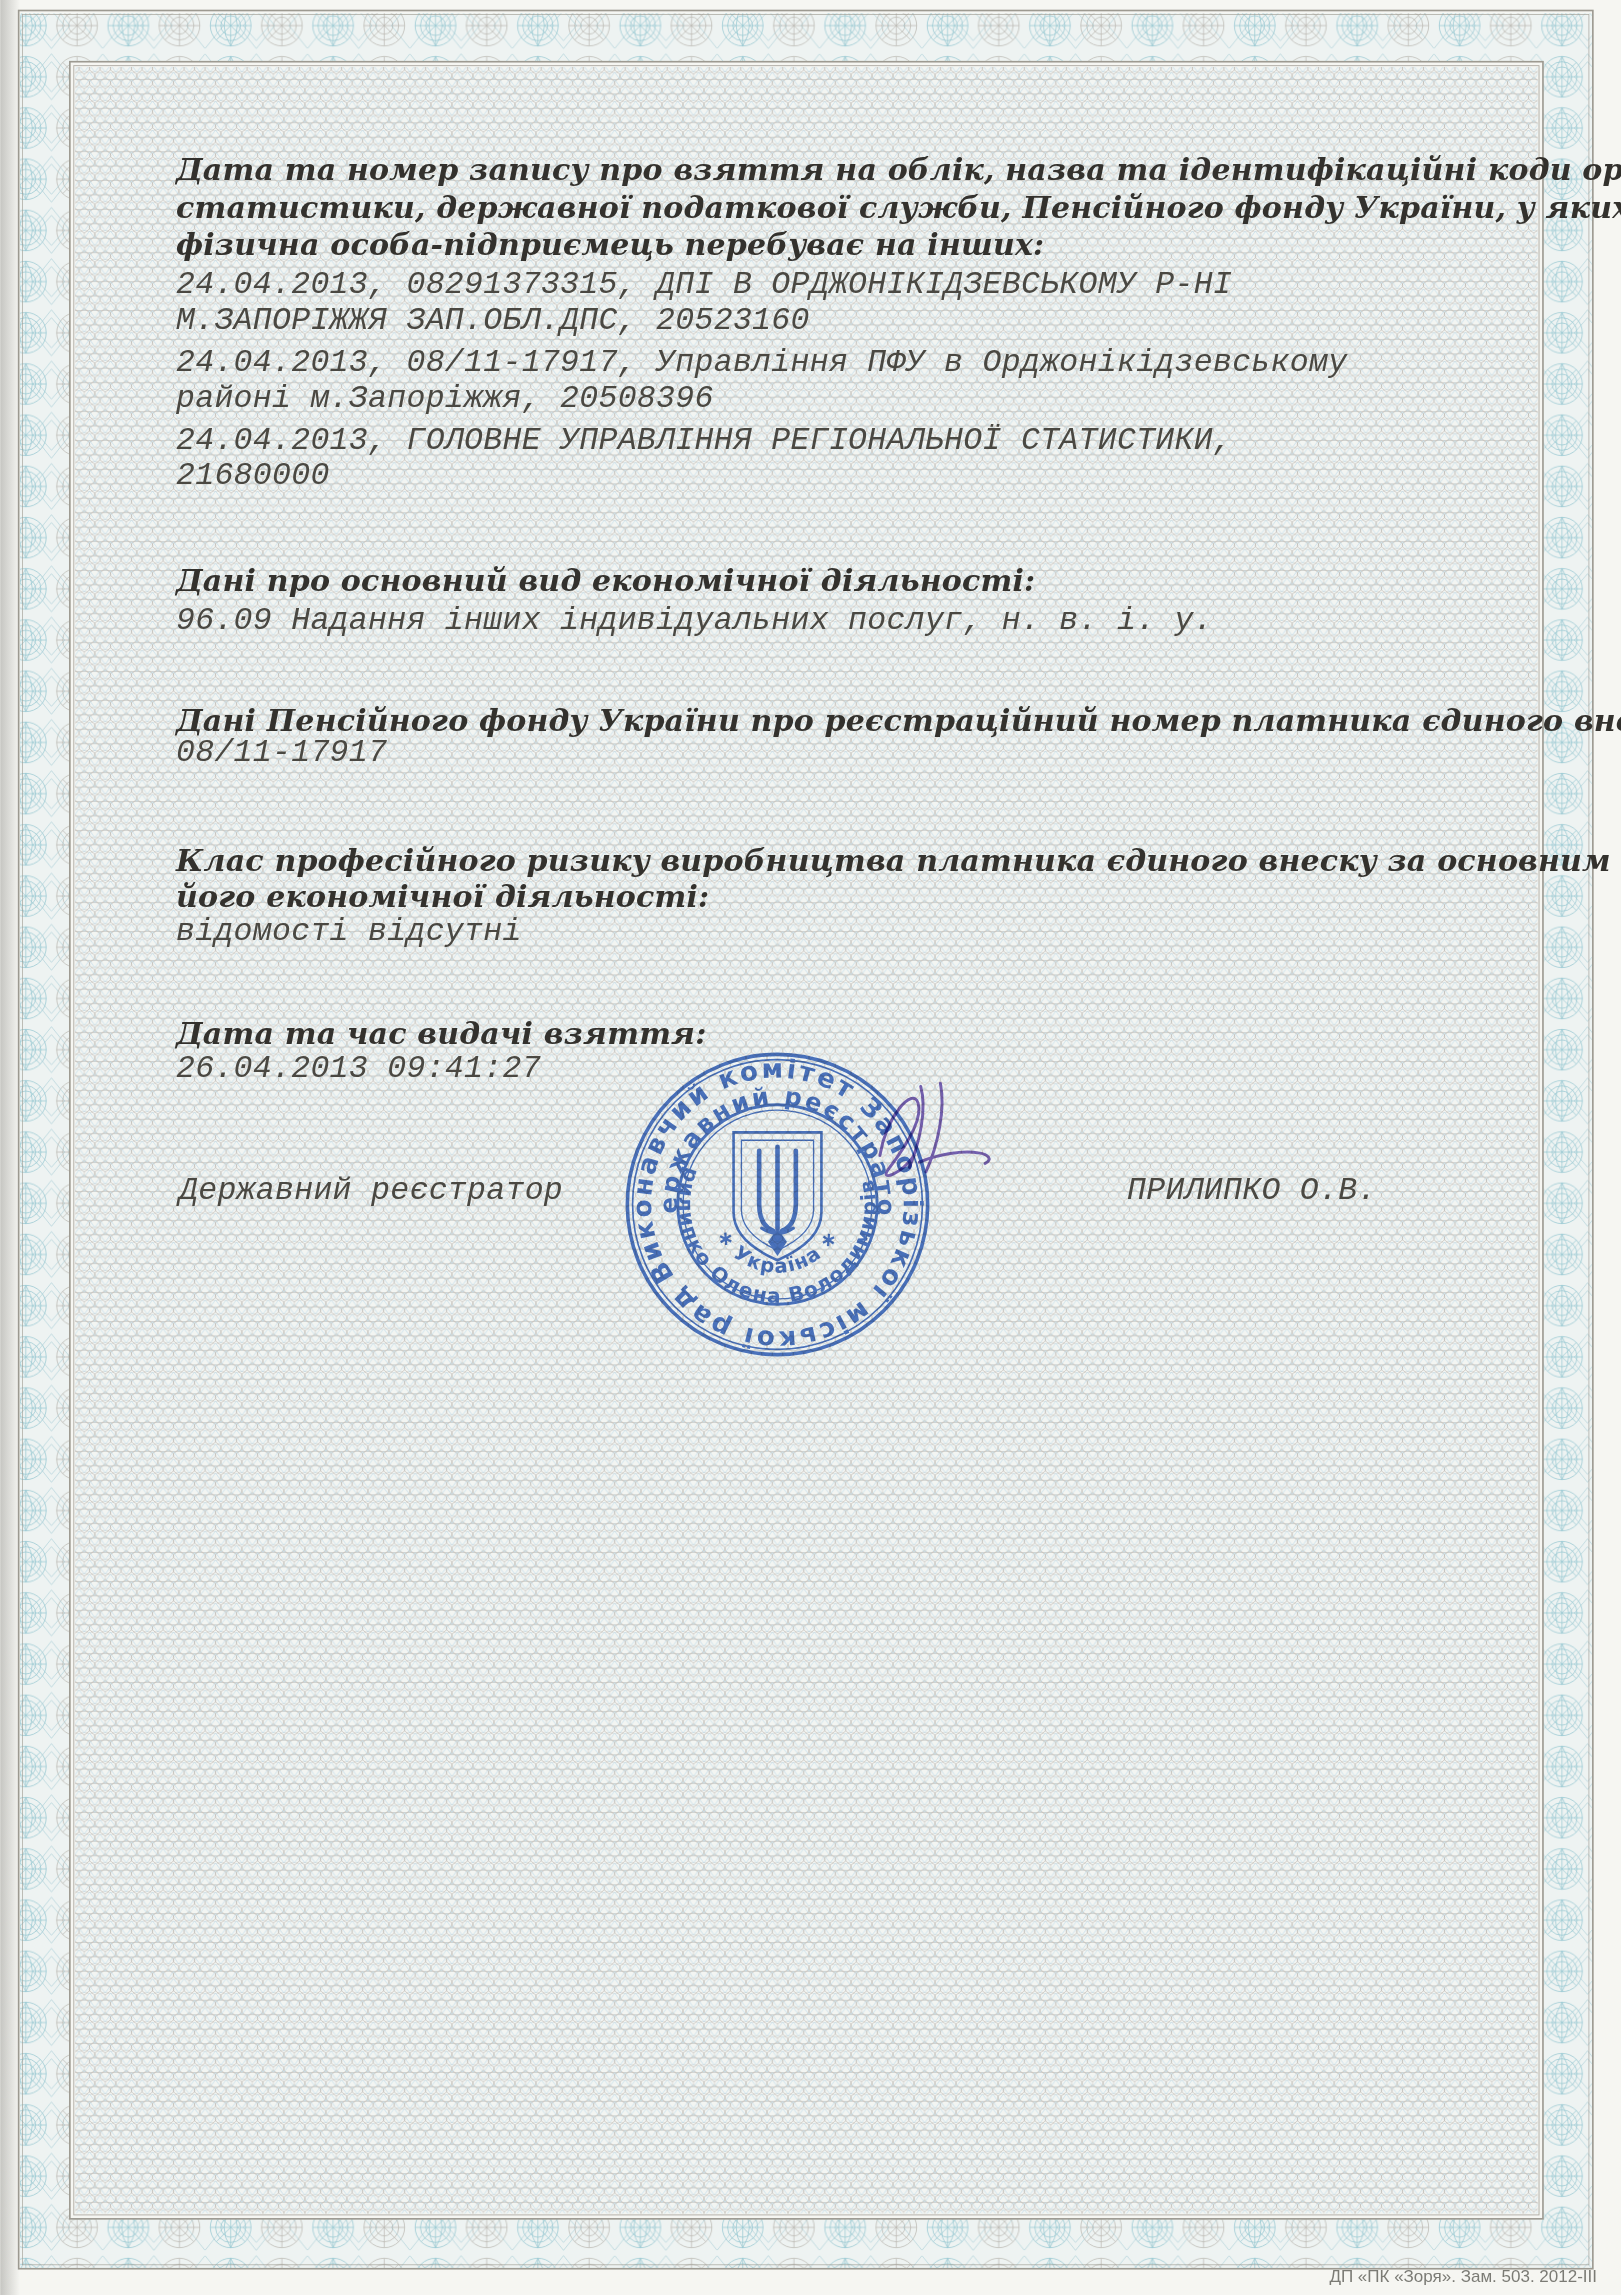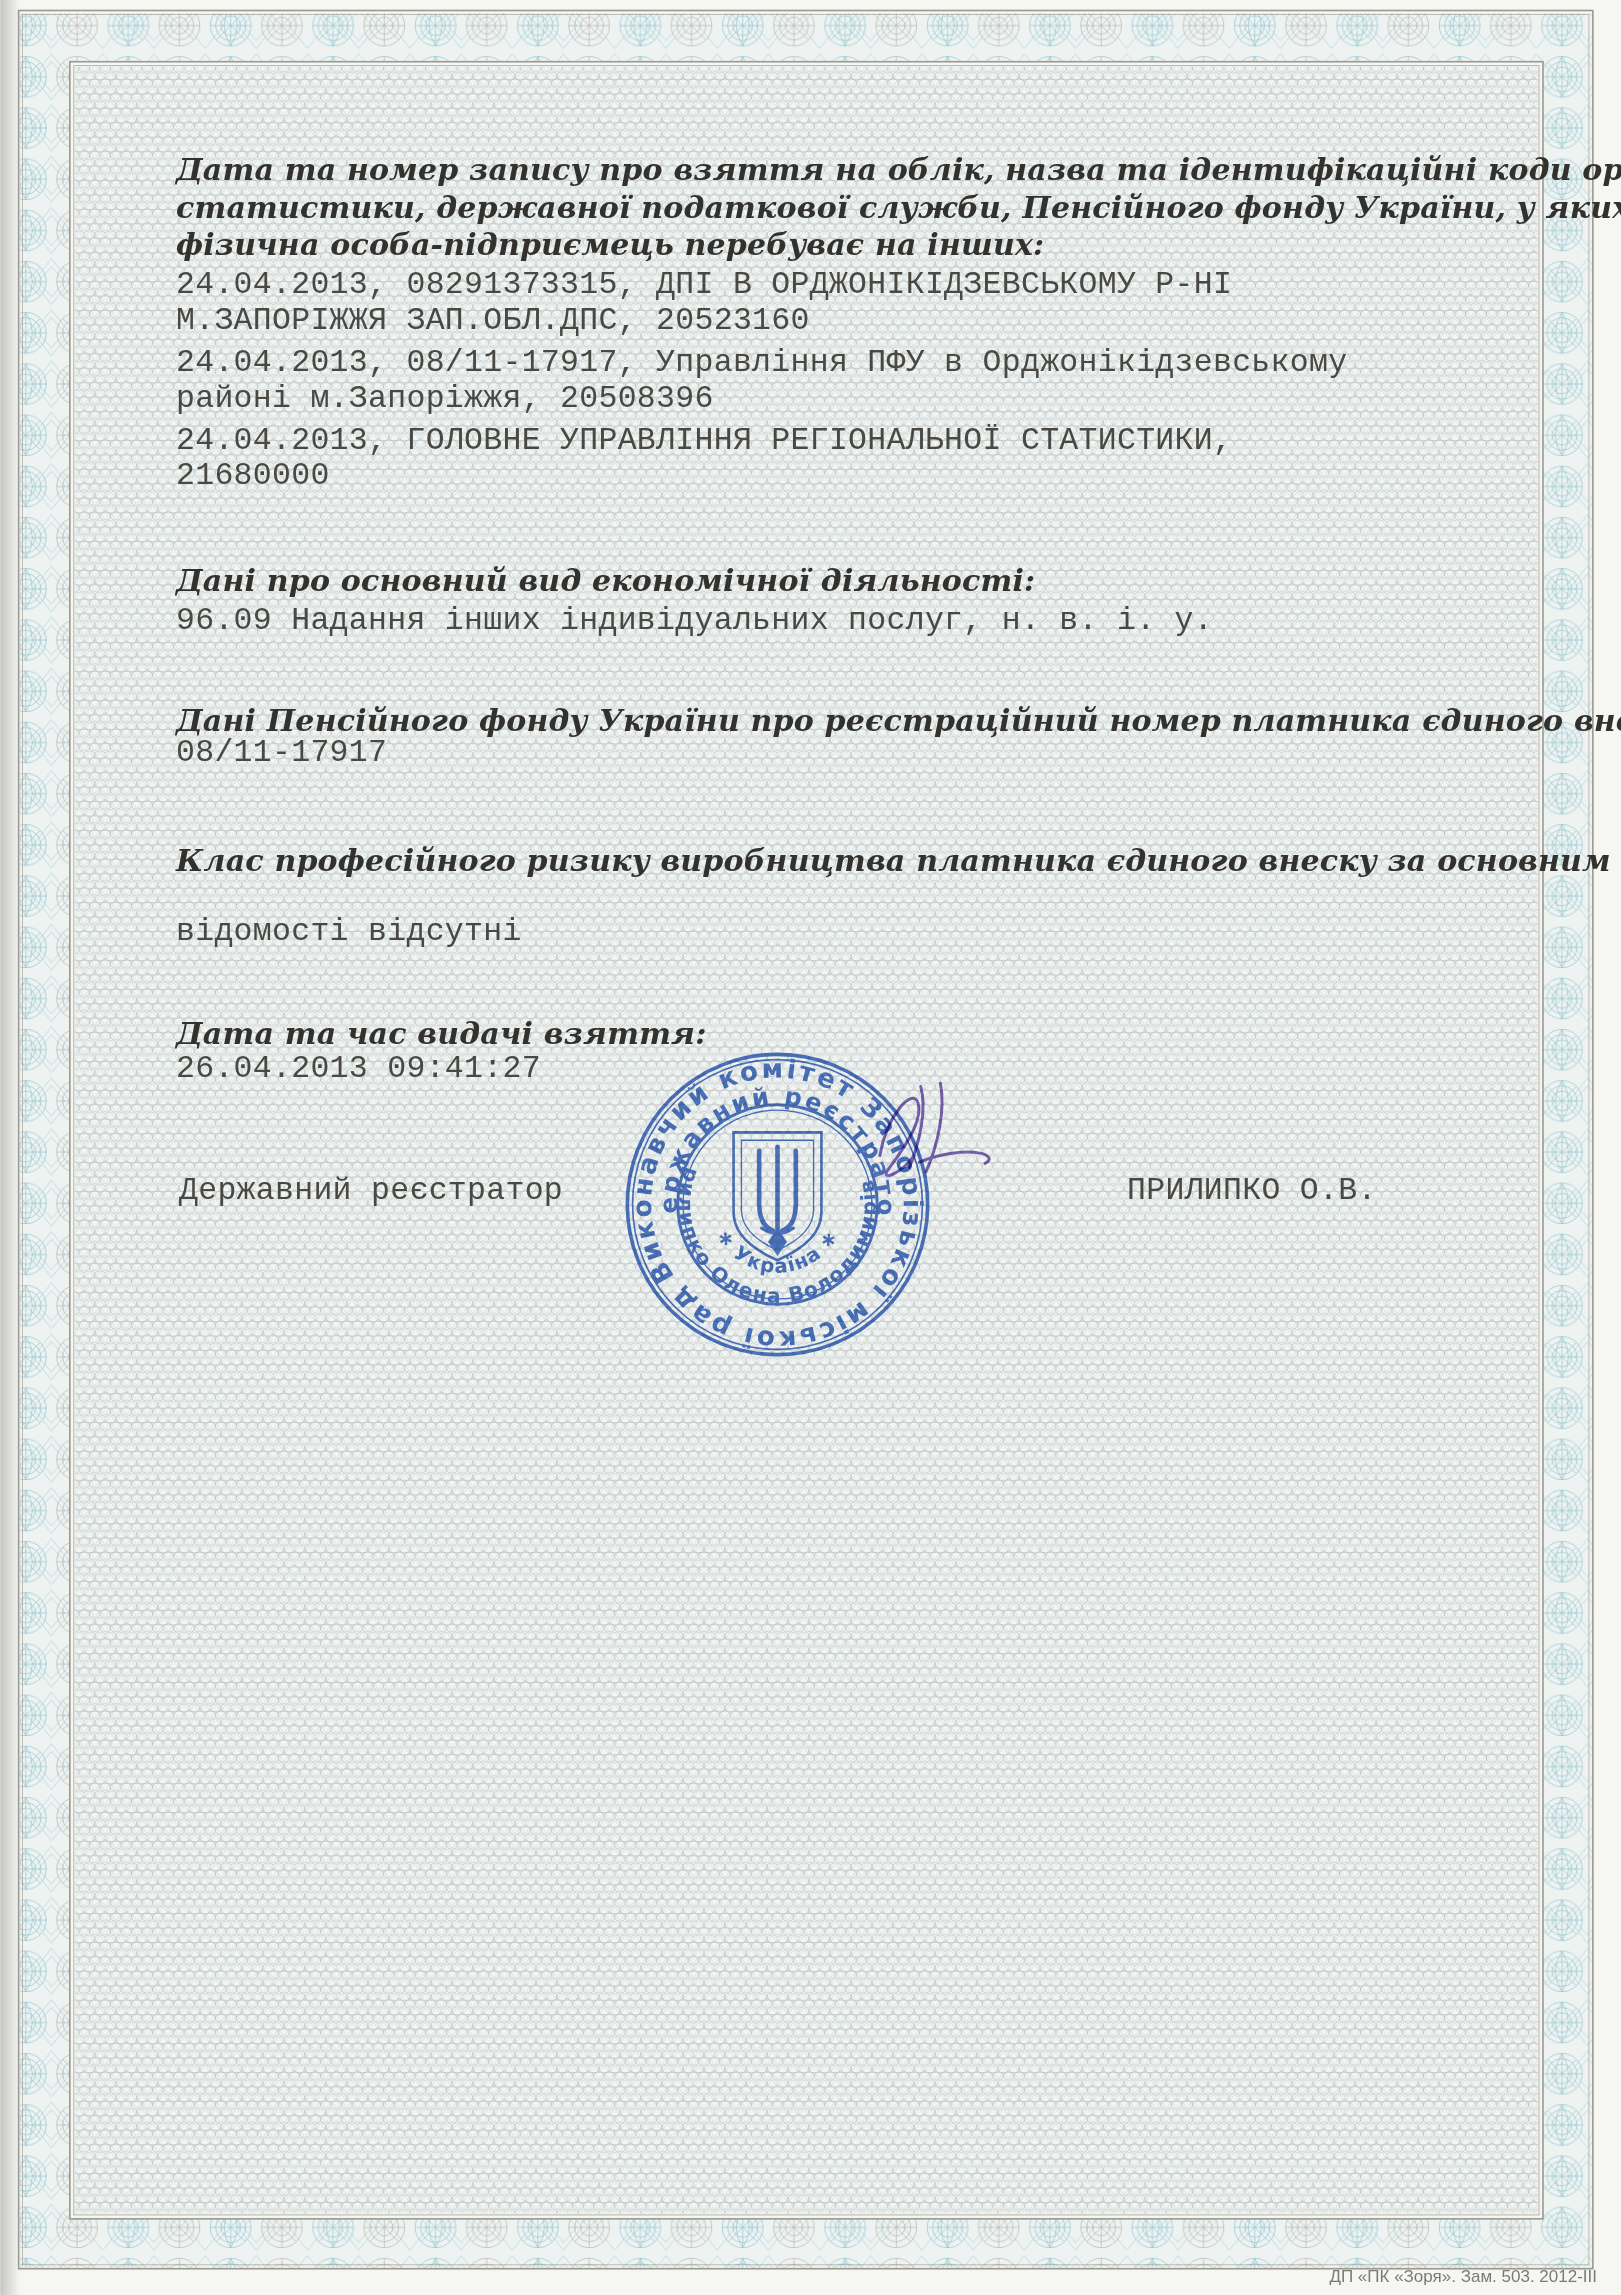--- a/index.html
+++ b/index.html
@@ -3,21 +3,21 @@
 <meta charset="utf-8">
 <style>
   html,body{margin:0;padding:0;background:#e7e7e3;}
   #page{position:relative;width:1622px;height:2295px;background:#f6f6f2;overflow:hidden;
         font-family:"Liberation Sans",sans-serif;}
   #bg{position:absolute;left:0;top:0;z-index:0;}
   .txt{position:absolute;white-space:nowrap;z-index:3;}
   .h{font-family:"DejaVu Serif","Liberation Serif",serif;font-style:italic;font-weight:700;
      font-size:30px;color:#33312d;letter-spacing:0.2px;}
   .m{font-family:"Liberation Mono","DejaVu Sans Mono",monospace;font-weight:400;
-     font-size:31.5px;color:#4a4842;letter-spacing:0.3px;}
+     font-size:31.5px;color:#4a4842;letter-spacing:0.3px;font-style:italic;}
   .imprint{font-family:"Liberation Sans",sans-serif;font-size:17px;color:#7b7b75;
      text-align:right;width:355px;}
   #stamp{position:absolute;left:607px;top:1034px;z-index:4;mix-blend-mode:multiply;opacity:0.9;}
   #sig{position:absolute;left:847px;top:1070px;z-index:5;mix-blend-mode:multiply;opacity:0.88;}
 </style>
 </head>
 <body>
 
 <div id="page">
 
@@ -90,20 +90,21 @@
   <div class="txt m" style="left:176px;top:423px">24.04.2013, ГОЛОВНЕ УПРАВЛІННЯ РЕГІОНАЛЬНОЇ СТАТИСТИКИ,</div>
   <div class="txt m" style="left:176px;top:458px">21680000</div>
 
   <div class="txt h" style="left:176px;top:563px">Дані про основний вид економічної діяльності:</div>
   <div class="txt m" style="left:176px;top:603px">96.09 Надання інших індивідуальних послуг, н. в. і. у.</div>
 
   <div class="txt h" style="left:176px;top:703px">Дані Пенсійного фонду України про реєстраційний номер платника єдиного внеску:</div>
   <div class="txt m" style="left:176px;top:735px">08/11-17917</div>
 
   <div class="txt h" style="left:176px;top:843px">Клас професійного ризику виробництва платника єдиного внеску за основним видом</div>
+  <div class="txt h" style="left:176px;top:879px">його економічної діяльності:</div>
   <div class="txt m" style="left:176px;top:914px">відомості відсутні</div>
 
   <div class="txt h" style="left:176px;top:1016px">Дата та час видачі взяття:</div>
   <div class="txt m" style="left:176px;top:1051px">26.04.2013 09:41:27</div>
 
   <div class="txt m" style="left:179px;top:1173px">Державний реєстратор</div>
   <div class="txt m" style="left:1127px;top:1173px">ПРИЛИПКО О.В.</div>
 
   <svg id="stamp" width="341" height="341" viewBox="0 0 520 520" xmlns="http://www.w3.org/2000/svg">
     <g fill="none" stroke="#3b68bf">

